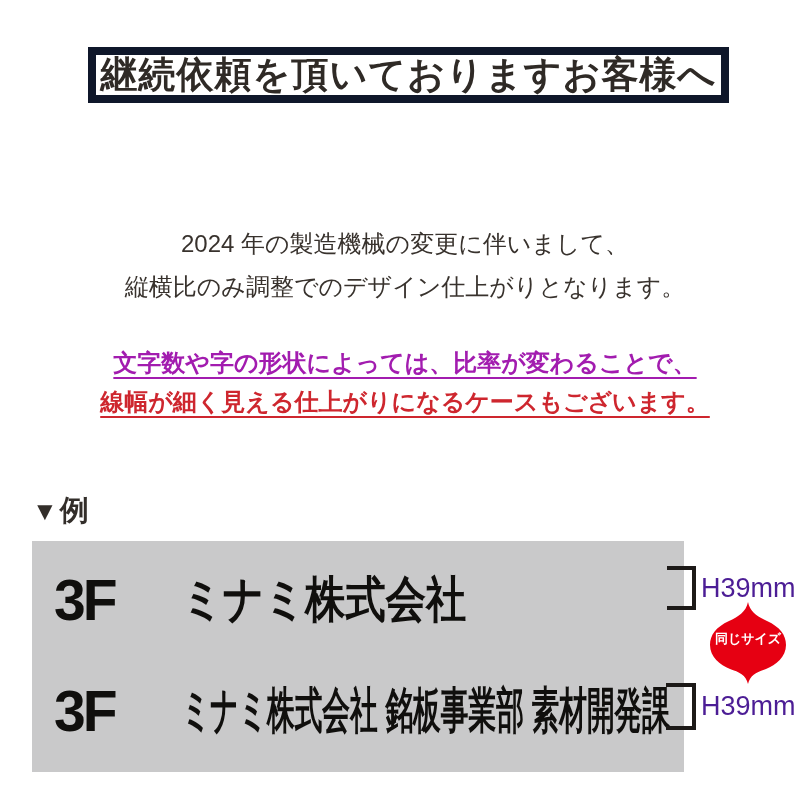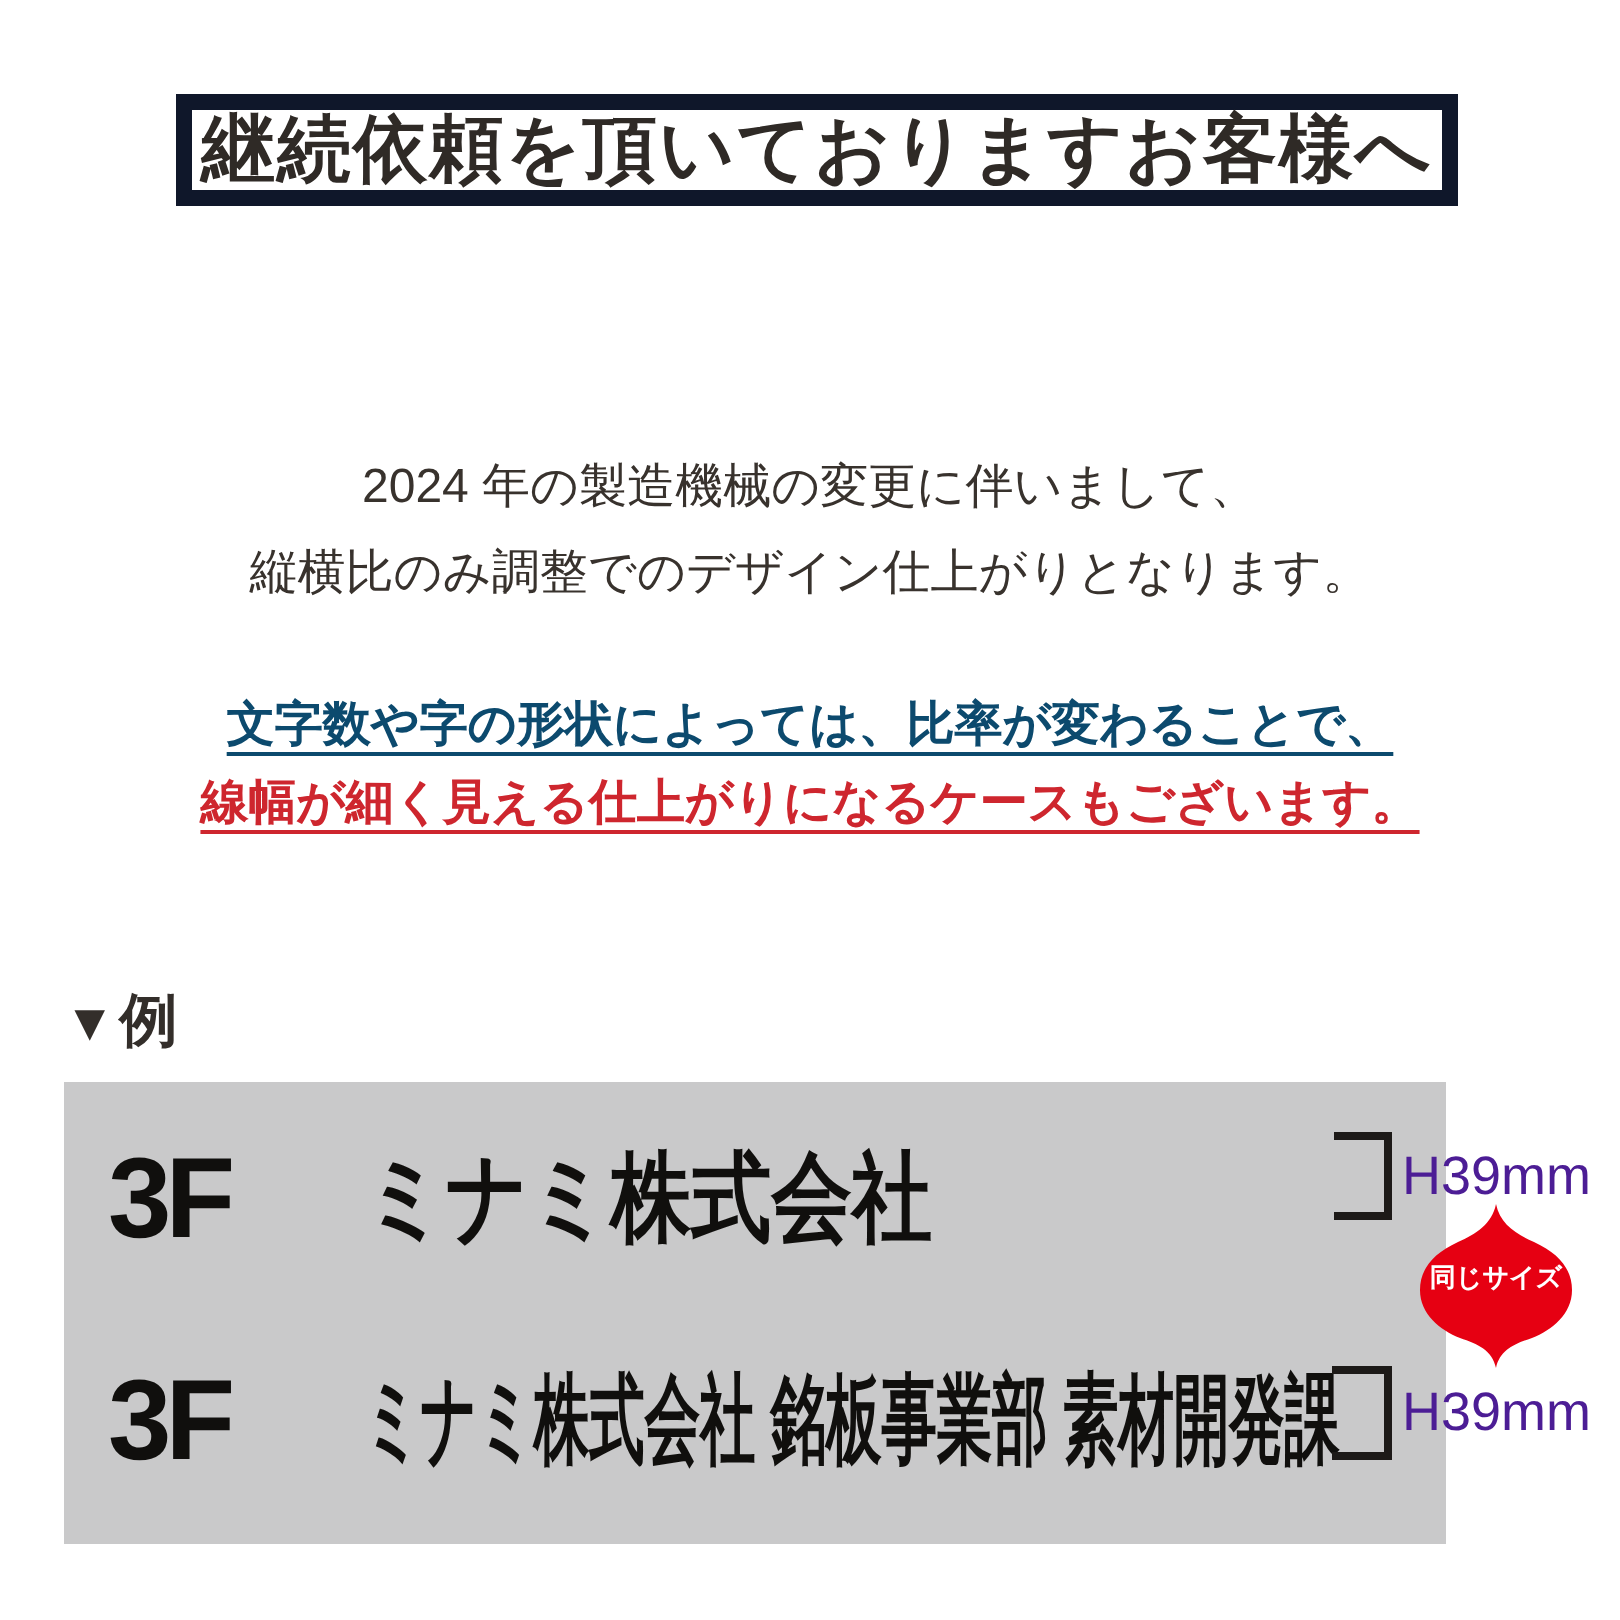--- a/index.html
+++ b/index.html
@@ -20,21 +20,21 @@
   .notice{position:absolute;left:0;top:343px;width:810px;text-align:center;
     font-size:24px;line-height:39px;}
   .notice div{white-space:nowrap;}
   .red-line{font-weight:600;text-decoration:underline;text-decoration-thickness:2px;text-underline-offset:6px;}
   .closing-line{color:#38322d;}
 
   
   .example-label{position:absolute;left:32px;top:491px;font-size:29px;font-weight:600;color:#332e2a;white-space:nowrap;}
   .example-label .tri{font-size:26px;margin-right:2px;}
 
-  .bar{position:absolute;left:32px;width:652px;height:120px;padding-left:39px;}
+  .bar{position:absolute;left:32px;width:652px;height:120px;}
   .bar-1{top:541px;}
   .bar-2{top:652px;}
   .floor{position:absolute;left:22px;top:50%;transform:translateY(-52%);
     font-size:57px;font-weight:800;letter-spacing:-3px;color:#100f0d;white-space:nowrap;}
   .company{position:absolute;left:150px;top:50%;transform-origin:left center;
     font-size:49px;font-weight:800;color:#100f0d;white-space:nowrap;}
   .company-normal{transform:translateY(-52%) scaleX(0.82);}
   .company-condensed{transform:translateY(-52%) scaleX(0.565);}
 
   .bracket{position:absolute;box-sizing:border-box;border:4px solid #1d1a18;border-left:none;}
@@ -58,21 +58,21 @@
   <div class="title-box">
     <div class="title">継続依頼を頂いておりますお客様へ</div>
   </div>
 
   <div class="intro">
     <div>2024 年の製造機械の変更に伴いまして、</div>
     <div>縦横比のみ調整でのデザイン仕上がりとなります。</div>
   </div>
 
   <div class="notice">
-    <div class="red-line" style="color: #0c4a6e; text-decoration: underline;">文字数や字の形状によっては、比率が変わることで、</div>
+    <div class="red-line" style="color: #a21caf; text-decoration: underline;">文字数や字の形状によっては、比率が変わることで、</div>
     <div class="red-line" style="color: rgb(206, 38, 46);">線幅が細く見える仕上がりになるケースもございます。</div>
   </div>
 
   <div class="example-label">
     <span class="tri">▼</span><span>例</span>
   </div>
 
   <div class="bar bar-1" style="background-color: rgb(201, 201, 202);">
     <span class="floor">3F</span>
     <span class="company company-normal">ミナミ株式会社</span>

